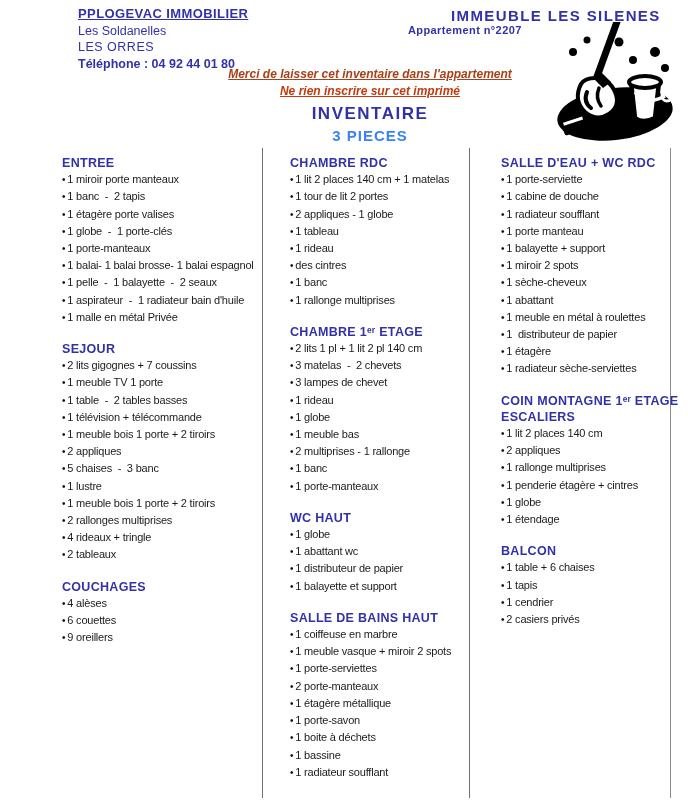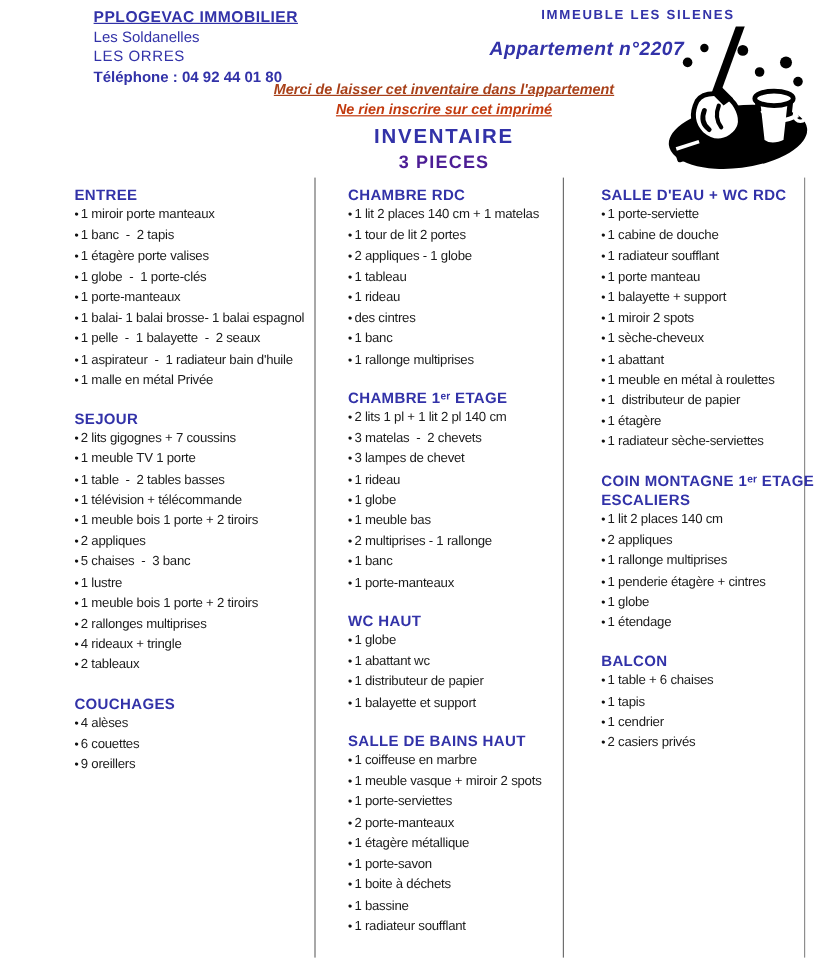--- a/index.html
+++ b/index.html
@@ -12,30 +12,30 @@
 
   
   .agency{left:78px;top:6px;line-height:16.5px;color:#3232a8;}
   .agency .name{font-weight:bold;font-size:13px;text-decoration:underline;letter-spacing:.4px;}
   .agency .l2,.agency .l3{font-size:12.5px;}
   .agency .l3{letter-spacing:.5px;}
   .agency .phone{font-weight:bold;font-size:12.5px;}
 
   
   .building{left:408px;top:7px;color:#3232a8;}
-  .building .bname{font-weight:bold;font-size:11px;letter-spacing:1.4px;padding-left:43px;}
-  .building .apt{font-weight:bold;font-size:16px;margin-top:14px;letter-spacing:.4px;font-style:italic;}
+  .building .bname{font-weight:bold;font-size:15px;letter-spacing:1.4px;padding-left:43px;}
+  .building .apt{font-weight:bold;font-size:11px;letter-spacing:.4px;}
 
   
   .centerblock{left:130px;top:66px;width:480px;text-align:center;}
   .notice1,.notice2{font-style:italic;font-weight:bold;font-size:12px;text-decoration:underline;line-height:17px;}
   .notice1{color:#a84019;}
   .notice2{color:#c23a0e;}
   .title{color:#3232a8;font-weight:bold;font-size:17px;letter-spacing:1.5px;margin-top:4px;}
-  .subtitle{color:#4c1d95;font-weight:bold;font-size:15px;letter-spacing:1px;margin-top:3px;}
+  .subtitle{color:#3b82f6;font-weight:bold;font-size:15px;letter-spacing:1px;margin-top:3px;}
 
   
   .clipart{left:543px;top:22px;}
 
   
   .vline{width:1px;background:#6f6f6f;top:148px;height:650px;}
   .vline.v1{left:262px;}
   .vline.v2{left:469px;}
   .vline.v3{left:670px;background:#8d8d8d;}
 

